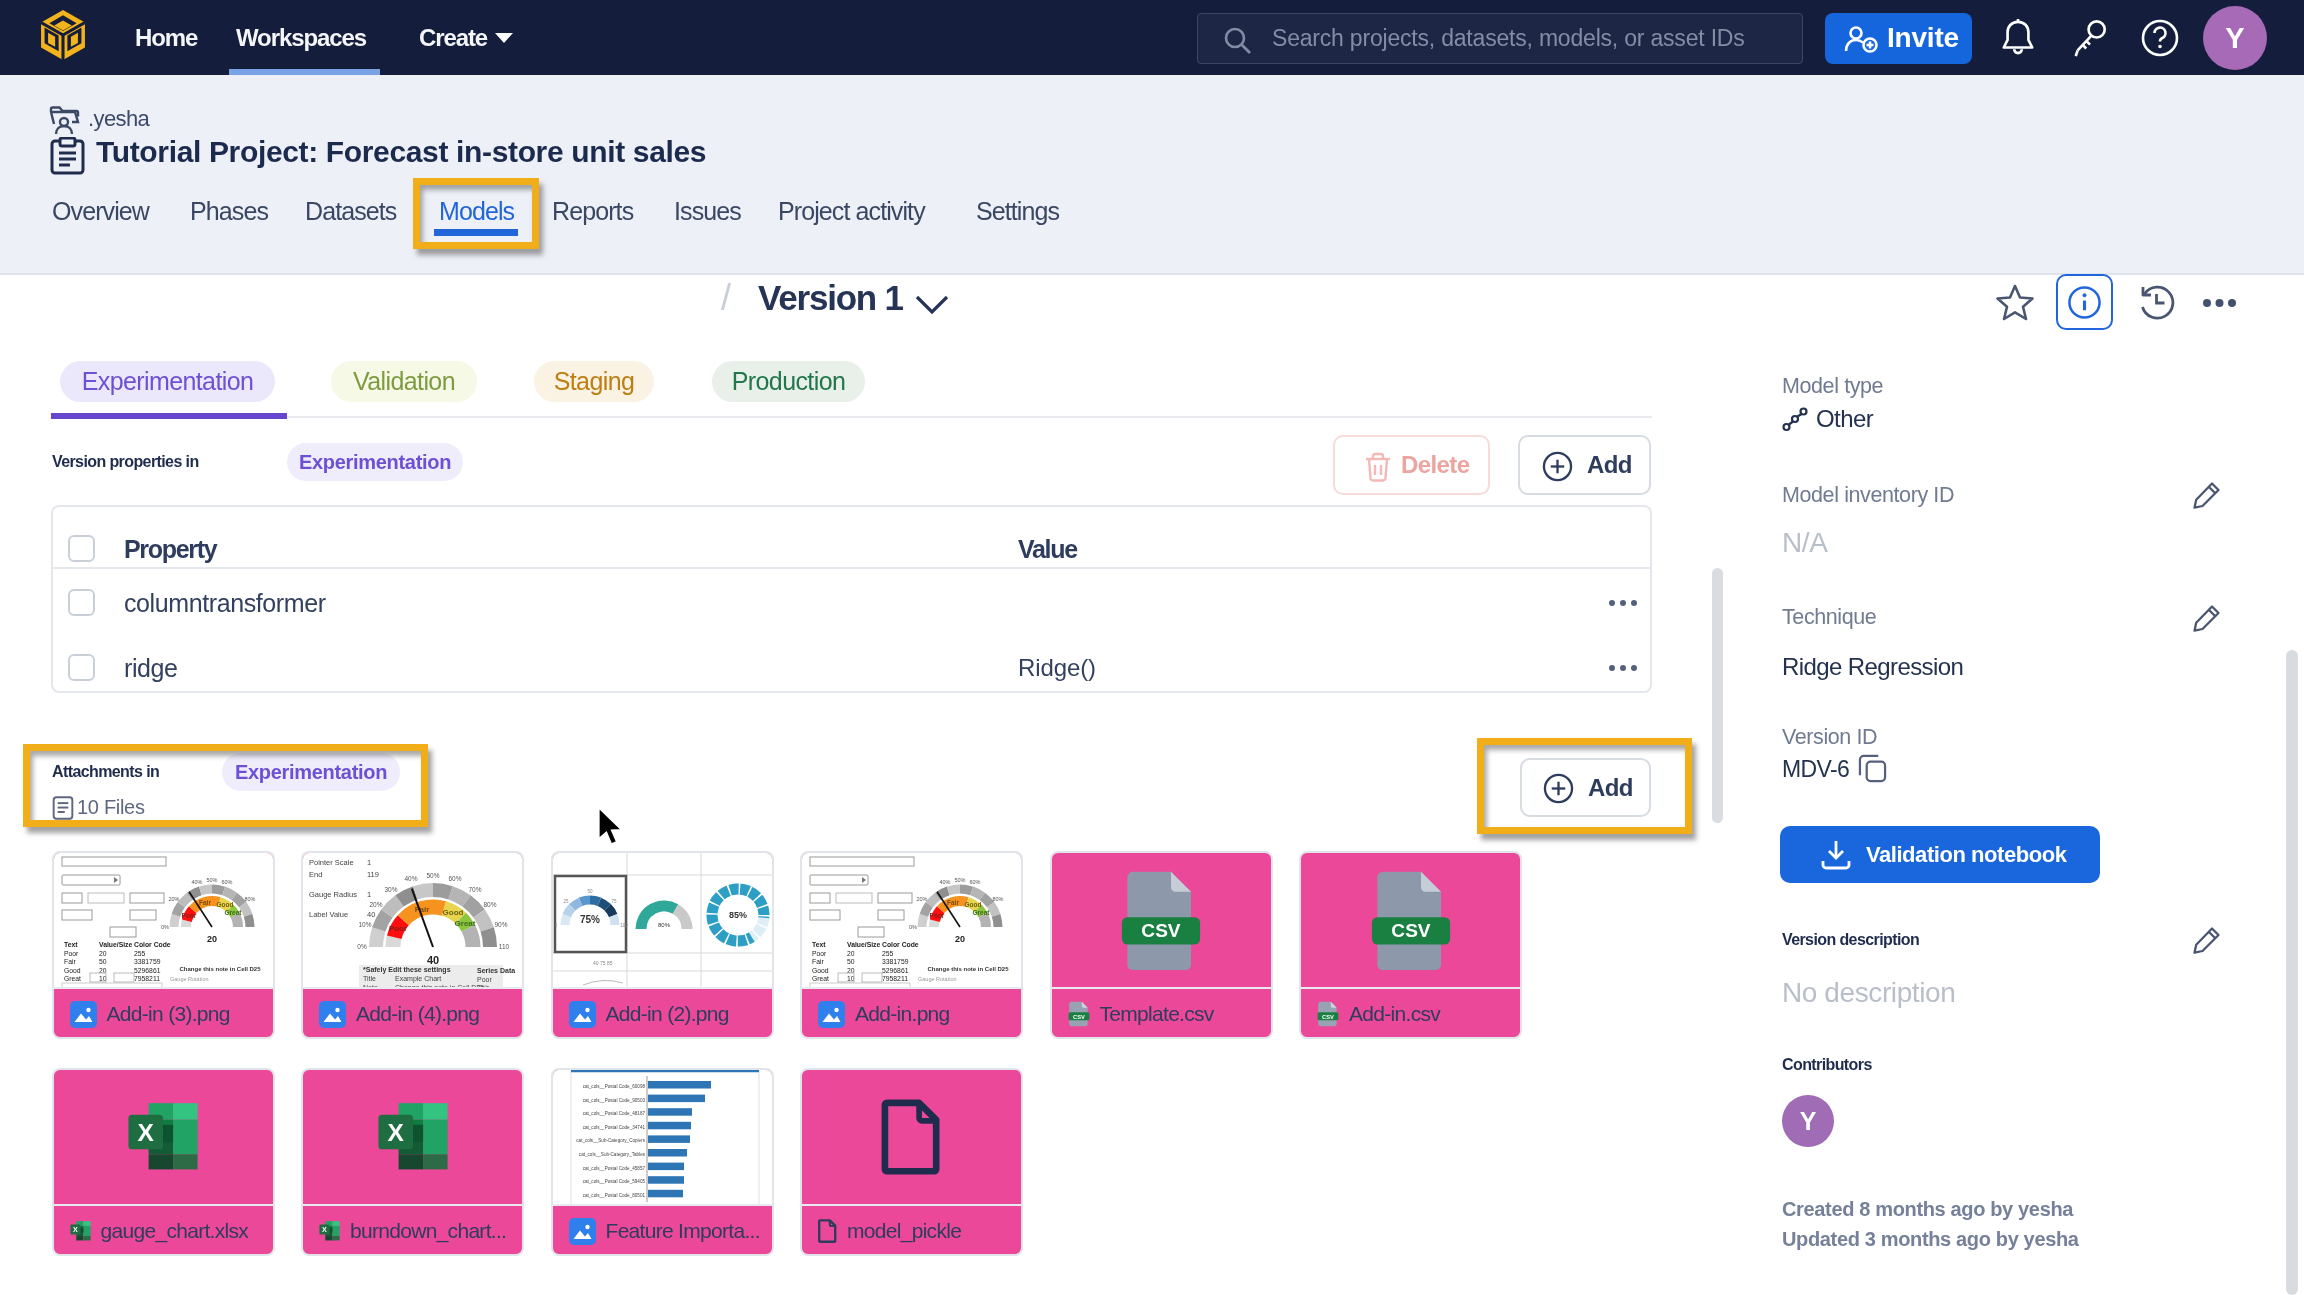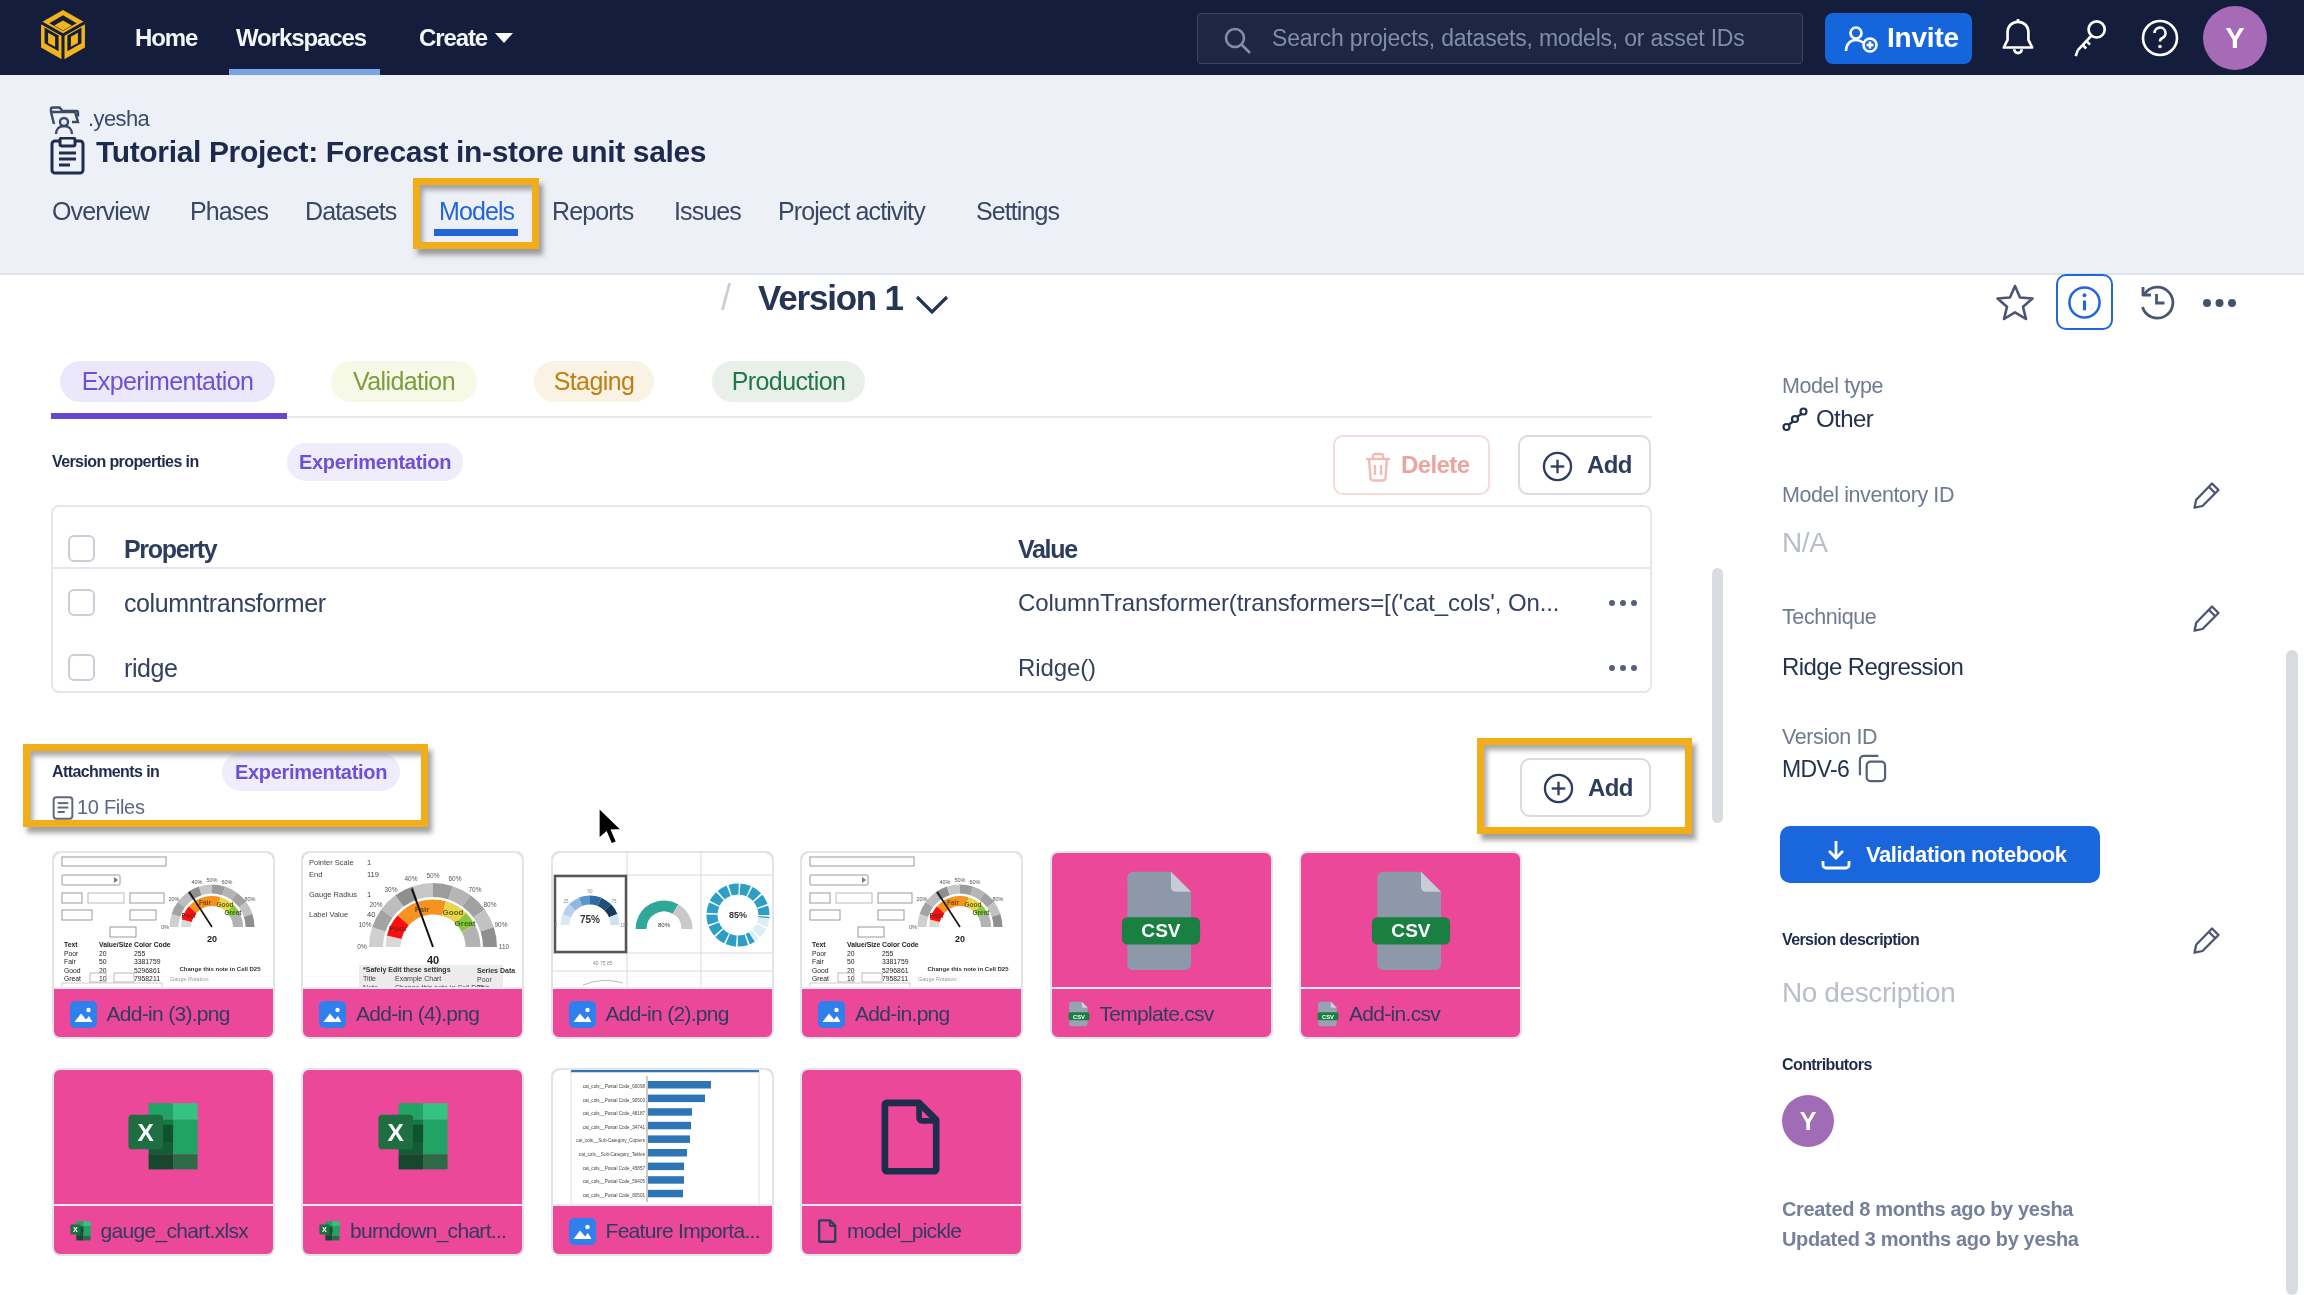--- a/index.html
+++ b/index.html
@@ -180,21 +180,20 @@
   <span class="abs" style="left:67px;line-height:56px;color:#2e3c5e">Add</span>
 </div>
 
 <div class="abs" style="left:51px;top:505px;width:1601px;height:188px;border:2px solid #e4e7ec;border-radius:8px"></div>
 <div class="abs" style="left:51px;top:567px;width:1601px;height:2px;background:#e4e7ec"></div>
 <div class="abs" style="left:68px;top:535px;width:27px;height:27px;border:2px solid #c9cfd9;border-radius:6px"></div>
 <div class="abs" style="left:124px;top:536px;font-size:25px;font-weight:bold;letter-spacing:-1.3px;line-height:26px;color:#2e3c5e">Property</div>
 <div class="abs" style="left:1018px;top:536px;font-size:25px;font-weight:bold;letter-spacing:-1.3px;line-height:26px;color:#2e3c5e">Value</div>
 <div class="abs" style="left:68px;top:589px;width:27px;height:27px;border:2px solid #c9cfd9;border-radius:6px"></div>
 <div class="tcell" style="left:124px;top:590px">columntransformer</div>
-<div class="tcell" style="left:1018px;top:590px;letter-spacing:-0.1px;font-size:24px">ColumnTransformer(transformers=[('cat_cols', On...</div>
 <svg class="dots3" style="left:1608px;top:599px" viewBox="0 0 30 8">
       <circle cx="4" cy="4" r="3" fill="#55617c"></circle>
       <circle cx="15" cy="4" r="3" fill="#55617c"></circle>
       <circle cx="26" cy="4" r="3" fill="#55617c"></circle>
     </svg>
 <div class="abs" style="left:68px;top:654px;width:27px;height:27px;border:2px solid #c9cfd9;border-radius:6px"></div>
 <div class="tcell" style="left:124px;top:655px">ridge</div>
 <div class="tcell" style="left:1018px;top:655px;letter-spacing:-0.1px;font-size:24px">Ridge()</div>
 <svg class="dots3" style="left:1608px;top:664px" viewBox="0 0 30 8">
       <circle cx="4" cy="4" r="3" fill="#55617c"></circle>

